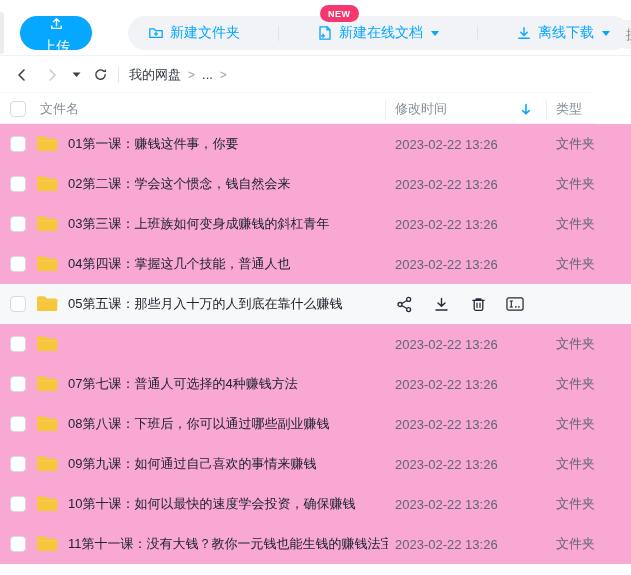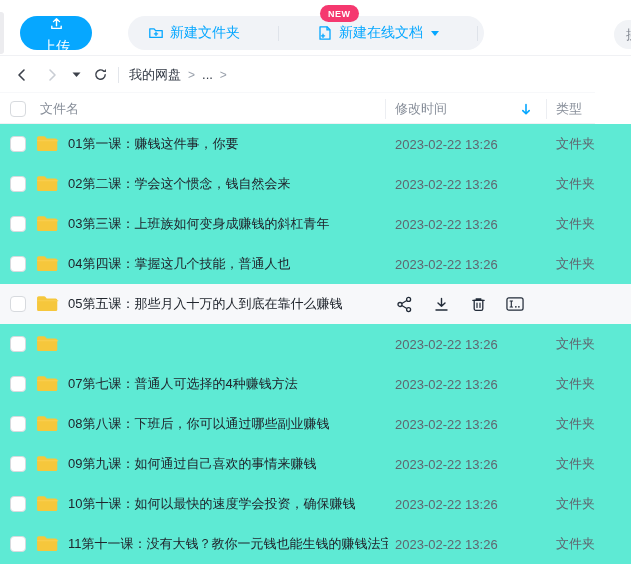--- a/index.html
+++ b/index.html
@@ -31,21 +31,21 @@
 
   
   .thead { position:absolute; left:0; top:92px; width:595px; height:32px; border-bottom:1px solid #f0f1f4; border-top:1px solid #f7f8fa; }
   .thead .col-divider { position:absolute; top:6px; width:1px; height:20px; background:#eceef2; }
   .th-label { position:absolute; top:0; height:32px; display:flex; align-items:center; font-size:13px; color:#878e99; }
   .checkbox { width:16px; height:16px; border:1.5px solid #d7dade; border-radius:4px; background:#fff; cursor:pointer; }
   .thead .checkbox { position:absolute; left:10px; top:8px; }
 
   
   .rows { position:absolute; left:0; top:124px; width:631px; }
-  .row { position:relative; width:631px; height:40px; background:#5eead4; }
+  .row { position:relative; width:631px; height:40px; background:#f9a8d4; }
   .row.hovered { background:#f7f8fa; }
   .row .checkbox { position:absolute; left:10px; top:12px; }
   .row .folder-ic { position:absolute; left:36px; top:10px; }
   .cell-name { position:absolute; left:68px; top:0; height:40px; max-width:320px; display:flex; align-items:center;
     font-size:13px; color:#20252d; white-space:nowrap; overflow:hidden; cursor:pointer; }
   .cell-date { position:absolute; left:395px; top:0; height:40px; display:flex; align-items:center; font-size:13px; color:#5f6670; }
   .cell-type { position:absolute; left:556px; top:0; height:40px; display:flex; align-items:center; font-size:13px; color:#5f6670; }
   .actions { position:absolute; left:395px; top:0; height:40px; display:none; align-items:center; gap:19px; color:#222b38; }
   .row.hovered .actions { display:flex; }
   .action-btn { display:flex; align-items:center; justify-content:center; width:18px; height:18px; cursor:pointer; }
@@ -83,20 +83,29 @@
           <svg width="16" height="16" viewBox="0 0 16 16">
               <path d="M3 1.8h7l3 3v9.4H3z" fill="none" stroke="#06a7ff" stroke-width="1.3" stroke-linejoin="round"></path>
               <path d="M10 1.8v3h3" fill="none" stroke="#06a7ff" stroke-width="1.3"></path>
               <path d="M6 9.2v3.2M4.4 10.8h3.2" stroke="#06a7ff" stroke-width="1.3" stroke-linecap="round"></path>
             </svg>
         </span>
         <span>新建在线文档</span>
         <span class="caret-down"></span>
       </div>
       <div class="tool-sep"></div>
+      <div class="tool-item">
+        <span style="display:flex;">
+          <svg width="16" height="16" viewBox="0 0 16 16">
+              <path d="M8 2.8v7.3 M4.8 7.2L8 10.4l3.2-3.2 M2.8 13.2h10.4" stroke="#06a7ff" stroke-width="1.4" fill="none" stroke-linecap="round" stroke-linejoin="round"></path>
+            </svg>
+        </span>
+        <span>离线下载</span>
+        <span class="caret-down"></span>
+      </div>
     </div>
 
     <div class="badge-new">NEW</div>
 
     <div class="search-pill">
       <span>搜</span>
     </div>
   </div>
 
   <div class="crumbbar">

